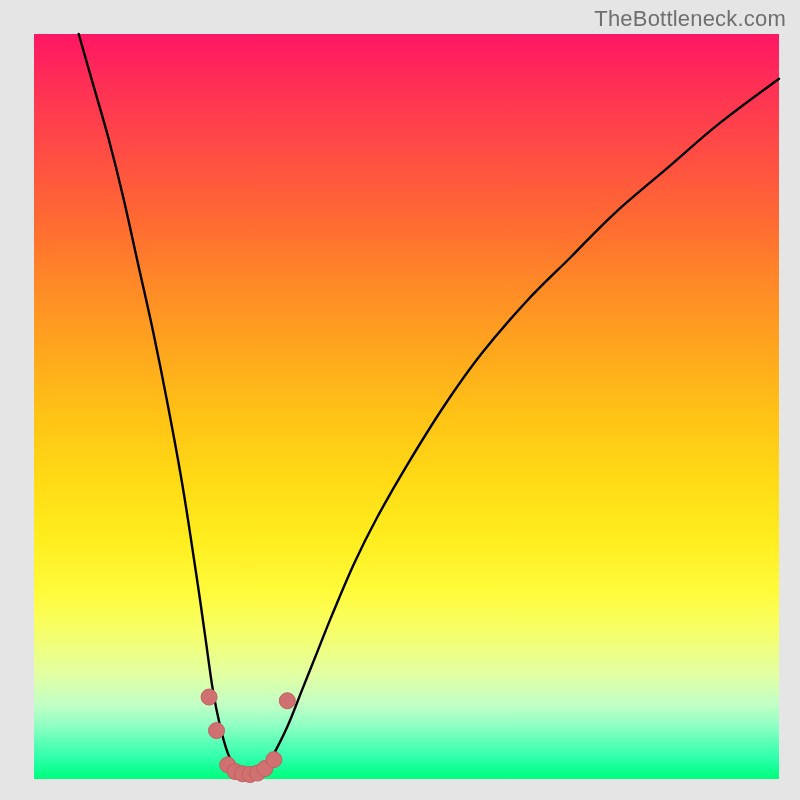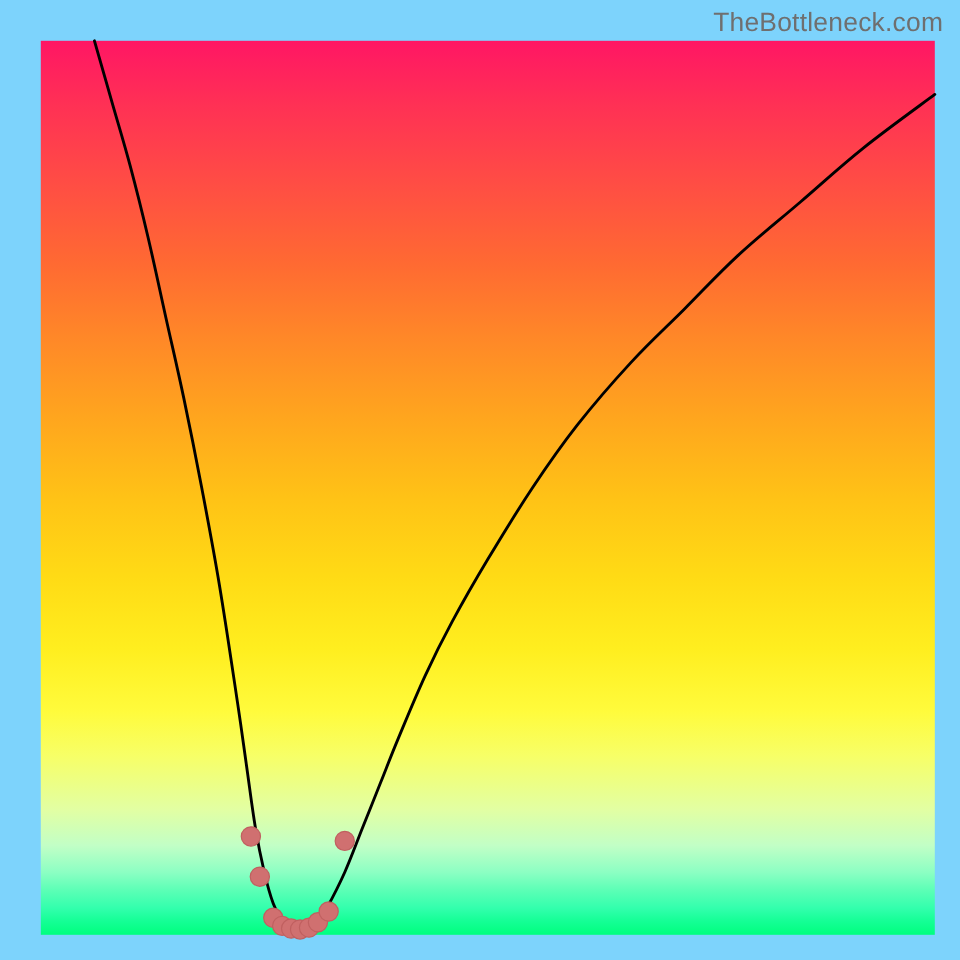--- a/index.html
+++ b/index.html
@@ -10,21 +10,21 @@
     background: #000;
     overflow: hidden;
     font-family: Arial, Helvetica, sans-serif;
   }
   .frame {
     position: absolute;
     left: 0;
     top: 0;
     width: 800px;
     height: 800px;
-    background: #7dd3fc;
+    background: #e5e5e5;
   }
   .plot {
     position: absolute;
     left: 34px;
     top: 34px;
     width: 745px;
     height: 745px;
     background: linear-gradient(
       to bottom,
       #ff1664 0%,

